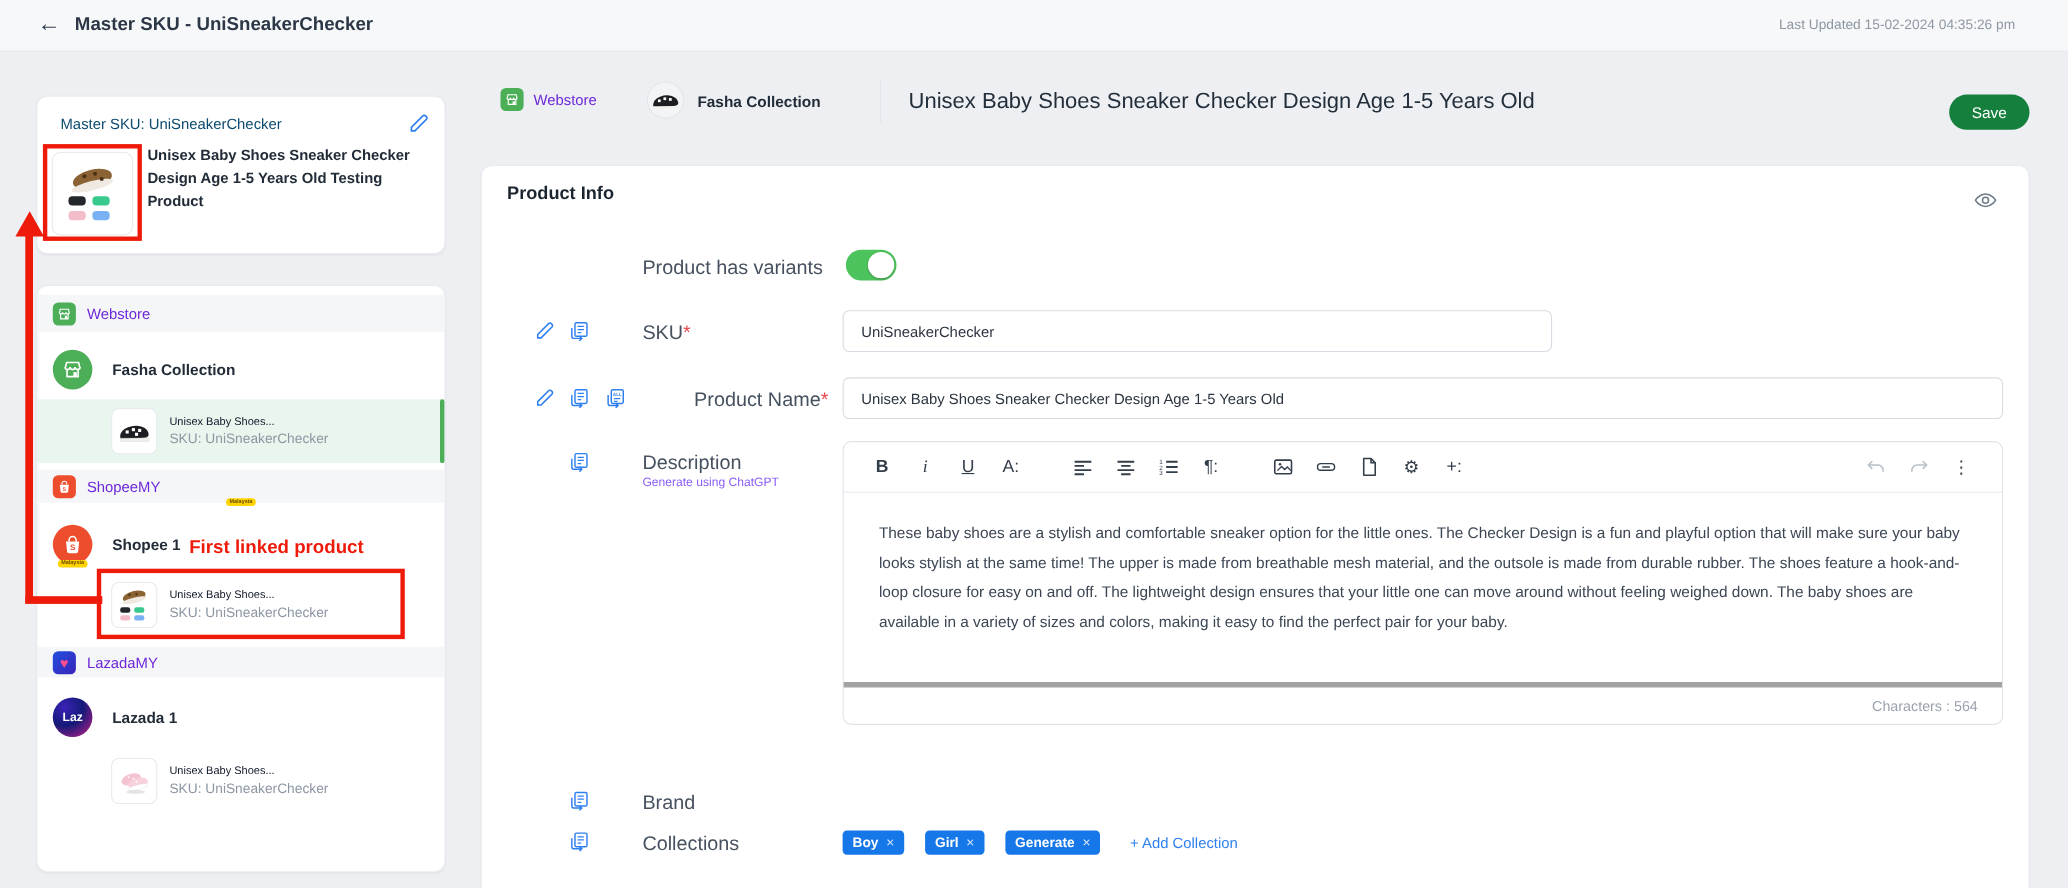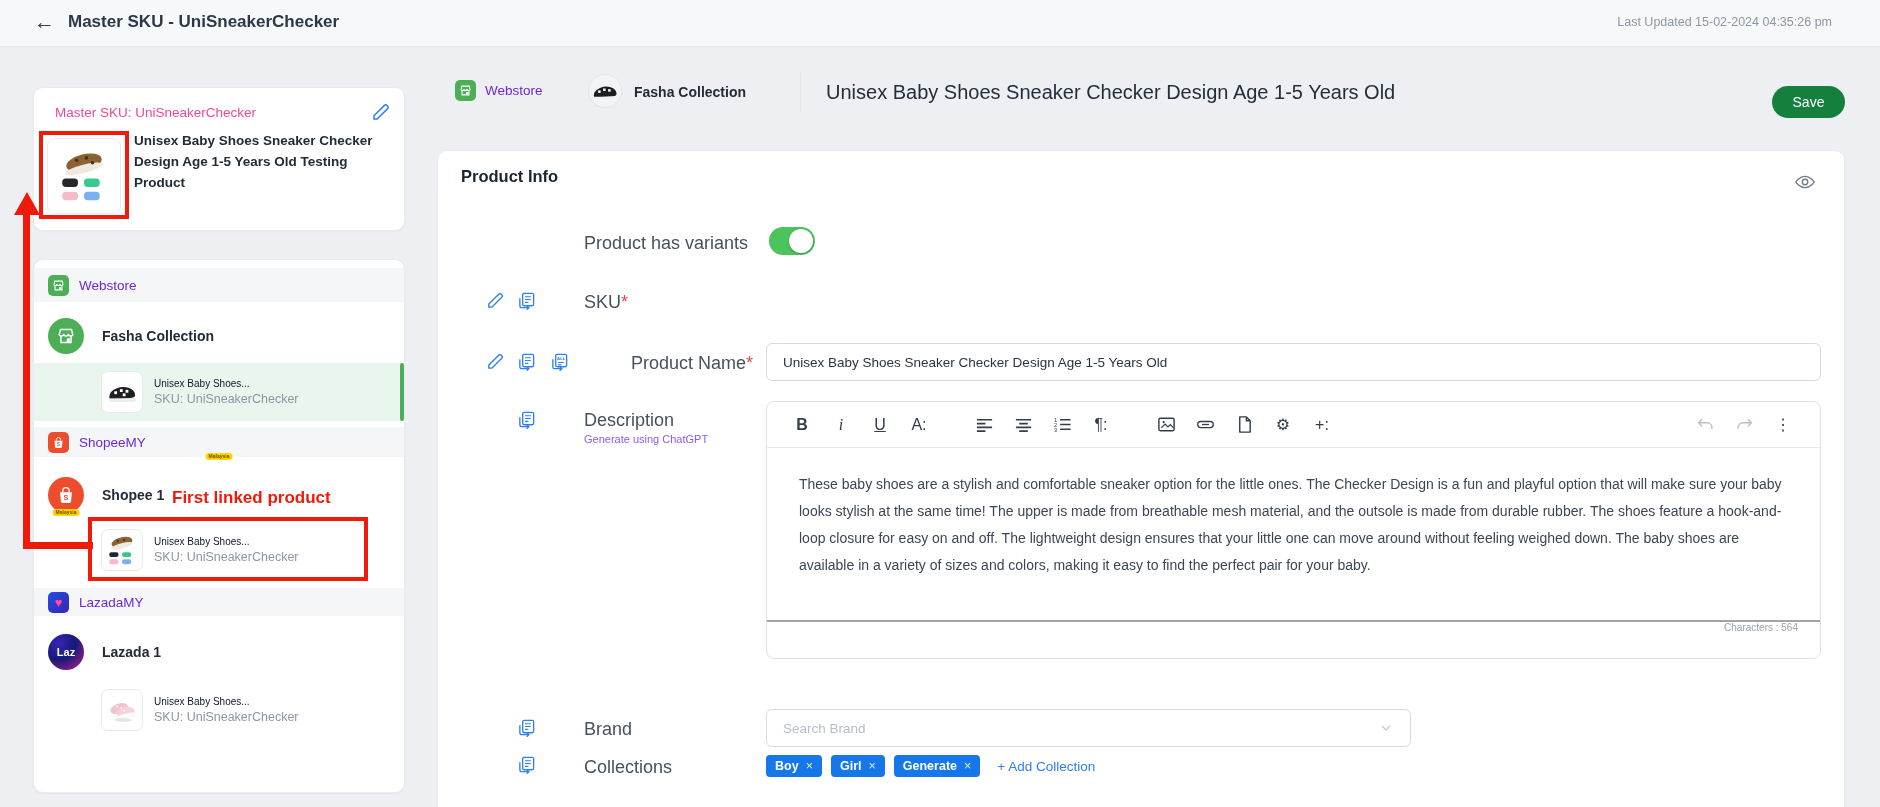--- a/index.html
+++ b/index.html
@@ -12,21 +12,21 @@
   .back { position:absolute; left:34px; top:10px; font-size:21px; color:#33404f; cursor:pointer; }
   .topbar-title { position:absolute; left:68px; top:12px; font-size:17px; font-weight:600; color:#2c3747; }
   .last-updated { position:absolute; right:48px; top:15px; font-size:12.5px; color:#8d97a3; }
 
   
   .card { position:absolute; background:#fff; border:1px solid #e9ebee; border-radius:10px;
           box-shadow:0 1px 2px rgba(25,35,50,.04); }
 
   
   #master-card { left:33px; top:87px; width:372px; height:144px; }
-  .master-label { position:absolute; left:21px; top:17px; font-size:13.5px; color:#ec4899; }
+  .master-label { position:absolute; left:21px; top:17px; font-size:13.5px; color:#0c4a6e; }
   .master-edit { position:absolute; right:13px; top:14px; width:20px; height:20px; color:#2e7ff0; cursor:pointer; }
   .master-thumb { position:absolute; left:13px; top:50px; width:74px; height:76px; border:1px solid #e7eaee;
                   border-radius:8px; background:#fff; display:flex; align-items:center; justify-content:center; }
   .master-title { position:absolute; left:100px; top:42px; width:268px; font-size:13.5px; font-weight:700;
                   color:#222c38; line-height:21px; }
 
   
   #channel-card { left:33px; top:259px; width:372px; height:534px; }
   .ch-row { position:absolute; left:0; width:370px; display:flex; align-items:center; cursor:pointer; }
   .ch-head { background:#f5f6f8; padding-left:14px; gap:10px; }
@@ -93,29 +93,29 @@
         display:flex; align-items:center; justify-content:center; cursor:pointer;
         font-family:"Liberation Sans", sans-serif; }
   .tb svg { width:19px; height:19px; }
   .tb-gap { width:26px; }
   .tb-b { font-weight:700; }
   .tb-i { font-style:italic; font-family:"Liberation Serif", serif; }
   .tb-u { text-decoration:underline; }
   .tb-right { margin-left:auto; display:flex; align-items:center; }
   .tb-muted { color:#b9c0c8; }
   .ed-text { padding:23px 32px 0 32px; font-size:14px; line-height:27px; color:#3c4654; }
-  .ed-footer { position:absolute; left:0; bottom:0; width:100%; height:38px; border-top:2px solid #a3a3a3;
-               display:flex; align-items:flex-start; justify-content:flex-end; padding-right:22px;
-               font-size:10px; color:#9aa3ad; }
+  .ed-footer { position:absolute; left:0; bottom:0; width:100%; height:38px; border-top:5px solid #a3a3a3;
+               display:flex; align-items:center; justify-content:flex-end; padding-right:22px;
+               font-size:13px; color:#9aa3ad; }
 
   .select { display:flex; align-items:center; justify-content:space-between; cursor:pointer; }
   .placeholder { color:#b6bec8; }
   .chev { width:16px; height:16px; color:#c3cad2; }
 
-  .tags { position:absolute; left:328px; top:604px; display:flex; align-items:center; gap:9px; }
+  .tags { position:absolute; left:328px; top:604px; display:flex; align-items:center; gap:19px; }
   .tag { background:#1677e8; color:#fff; font-size:12.5px; font-weight:700; border-radius:4px;
          padding:4px 9px; display:flex; align-items:center; gap:7px; cursor:pointer; }
   .tag-x { font-weight:400; opacity:.85; cursor:pointer; }
   .add-coll { margin-left:8px; color:#2f80ed; font-size:13.5px; font-weight:500; cursor:pointer; background:none; border:none;
               font-family:"Liberation Sans", sans-serif; }
 </style>
 </head>
 <body>
 
 <div class="topbar">
@@ -317,20 +317,21 @@
       </svg>
   </span>
   <span class="icon-btn" style="left:79px; top:140px;">
     <svg viewBox="0 0 20 20">
         <rect x="6" y="2.5" width="11.5" height="13" rx="1.5" fill="none" stroke="currentColor" stroke-width="1.4"></rect>
         <path d="M8.5 6h6M8.5 9h6M8.5 12h3.5" stroke="currentColor" stroke-width="1.2"></path>
         <path d="M3 7.5v8a2 2 0 0 0 2 2h7.5m-2.3-2.3L12.5 17.5l-2.3 2.3" fill="none" stroke="currentColor" stroke-width="1.4"></path>
       </svg>
   </span>
   <span class="f-label" style="top:141px;"><span>SKU</span><span class="req">*</span></span>
+  <input class="input" style="top: 131px; width: 645px;" value="UniSneakerChecker">
 
   <span class="icon-btn" style="left:48px; top:201px;">
     <svg viewBox="0 0 20 20">
         <path d="M3 17v-3.2L13.4 3.4a1.8 1.8 0 0 1 2.6 0l.6.6a1.8 1.8 0 0 1 0 2.6L6.2 17H3z" fill="none" stroke="currentColor" stroke-width="1.5"></path>
       </svg>
   </span>
   <span class="icon-btn" style="left:79px; top:201px;">
     <svg viewBox="0 0 20 20">
         <rect x="6" y="2.5" width="11.5" height="13" rx="1.5" fill="none" stroke="currentColor" stroke-width="1.4"></rect>
         <path d="M8.5 6h6M8.5 9h6M8.5 12h3.5" stroke="currentColor" stroke-width="1.2"></path>
@@ -445,28 +446,20 @@
   </div>
 
   <span class="icon-btn" style="left:79px; top:567px;">
     <svg viewBox="0 0 20 20">
         <rect x="6" y="2.5" width="11.5" height="13" rx="1.5" fill="none" stroke="currentColor" stroke-width="1.4"></rect>
         <path d="M8.5 6h6M8.5 9h6M8.5 12h3.5" stroke="currentColor" stroke-width="1.2"></path>
         <path d="M3 7.5v8a2 2 0 0 0 2 2h7.5m-2.3-2.3L12.5 17.5l-2.3 2.3" fill="none" stroke="currentColor" stroke-width="1.4"></path>
       </svg>
   </span>
   <span class="f-label" style="top:568px;">Brand</span>
-  <div class="input select" style="top:558px; width:645px;">
-    <span class="placeholder">Search Brand</span>
-    <span class="chev">
-      <svg viewBox="0 0 24 24">
-          <path d="M6 9l6 6 6-6" fill="none" stroke="currentColor" stroke-width="2"></path>
-        </svg>
-    </span>
-  </div>
 
   <span class="icon-btn" style="left:79px; top:604px;">
     <svg viewBox="0 0 20 20">
         <rect x="6" y="2.5" width="11.5" height="13" rx="1.5" fill="none" stroke="currentColor" stroke-width="1.4"></rect>
         <path d="M8.5 6h6M8.5 9h6M8.5 12h3.5" stroke="currentColor" stroke-width="1.2"></path>
         <path d="M3 7.5v8a2 2 0 0 0 2 2h7.5m-2.3-2.3L12.5 17.5l-2.3 2.3" fill="none" stroke="currentColor" stroke-width="1.4"></path>
       </svg>
   </span>
   <span class="f-label" style="top:606px;">Collections</span>
   <div class="tags">

